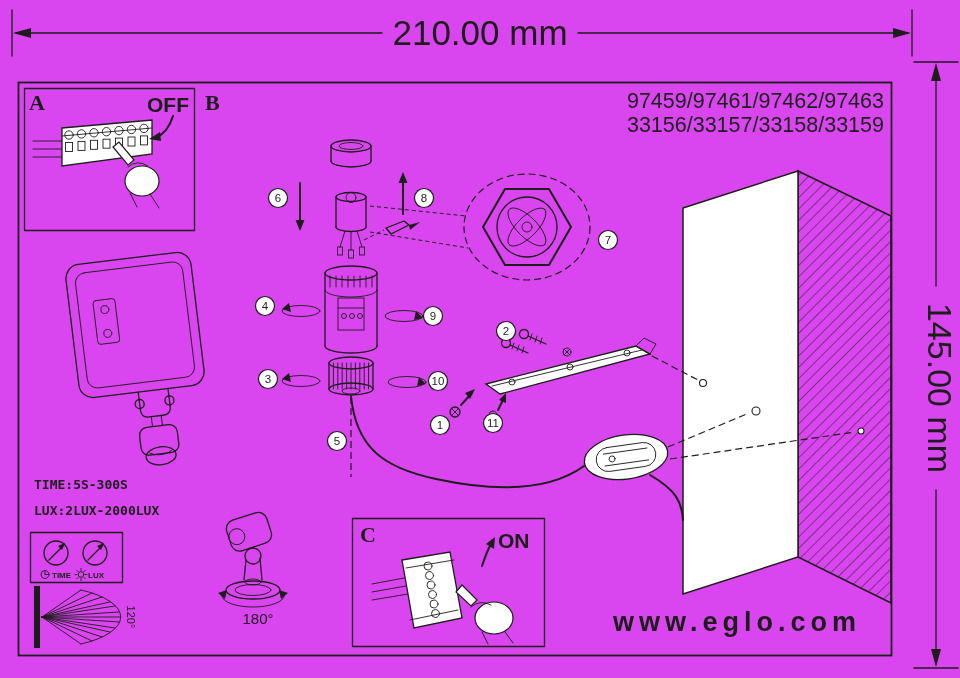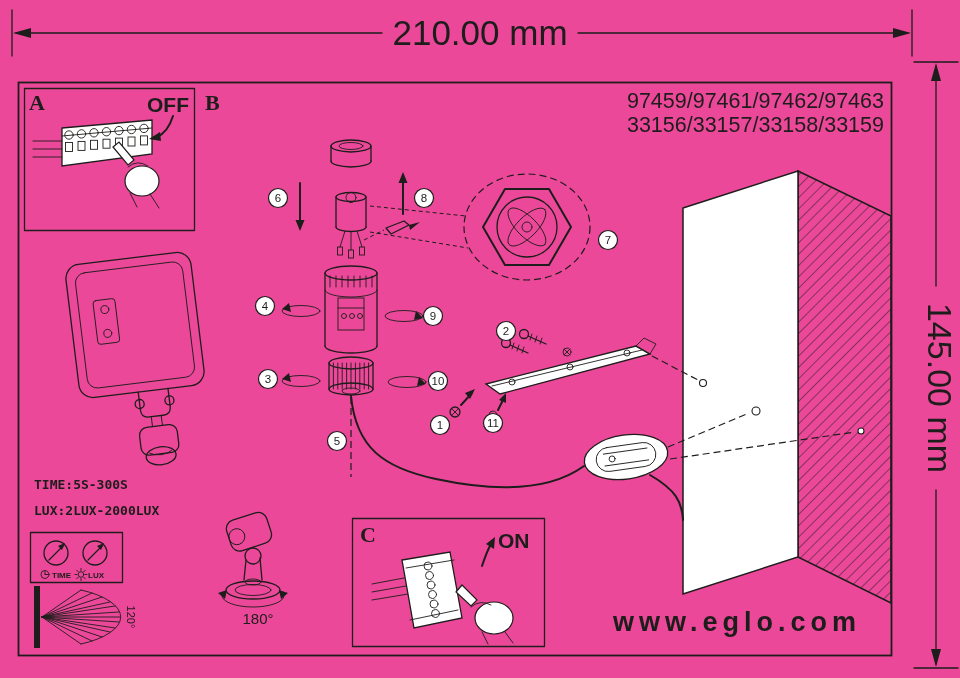--- a/index.html
+++ b/index.html
@@ -1,16 +1,16 @@
 <!DOCTYPE html>
 <html><head>
 <meta charset="utf-8">
 <style>
   html,body{margin:0;padding:0;background:#ffffff;}
-  .page{position:relative;width:960px;height:678px;background:#ec4899;overflow:hidden;}
+  .page{position:relative;width:960px;height:678px;background:#d946ef;overflow:hidden;}
   svg{display:block;}
   .ln{fill:none;stroke:#1d1d1b;stroke-width:1.3;stroke-linecap:round;stroke-linejoin:round;}
   .ln2{fill:none;stroke:#1d1d1b;stroke-width:2;stroke-linecap:round;stroke-linejoin:round;}
   .thin{fill:none;stroke:#1d1d1b;stroke-width:0.9;stroke-linecap:round;}
   .dash{fill:none;stroke:#1d1d1b;stroke-width:1.2;stroke-dasharray:7 4;}
   .dash2{fill:none;stroke:#1d1d1b;stroke-width:1;stroke-dasharray:4 3;}
   .fillb{fill:#1d1d1b;stroke:none;}
   .white{fill:#ffffff;}
   text{fill:#1d1d1b;font-family:"Liberation Sans",sans-serif;}
   .serif{font-family:"Liberation Serif",serif;font-weight:bold;}

